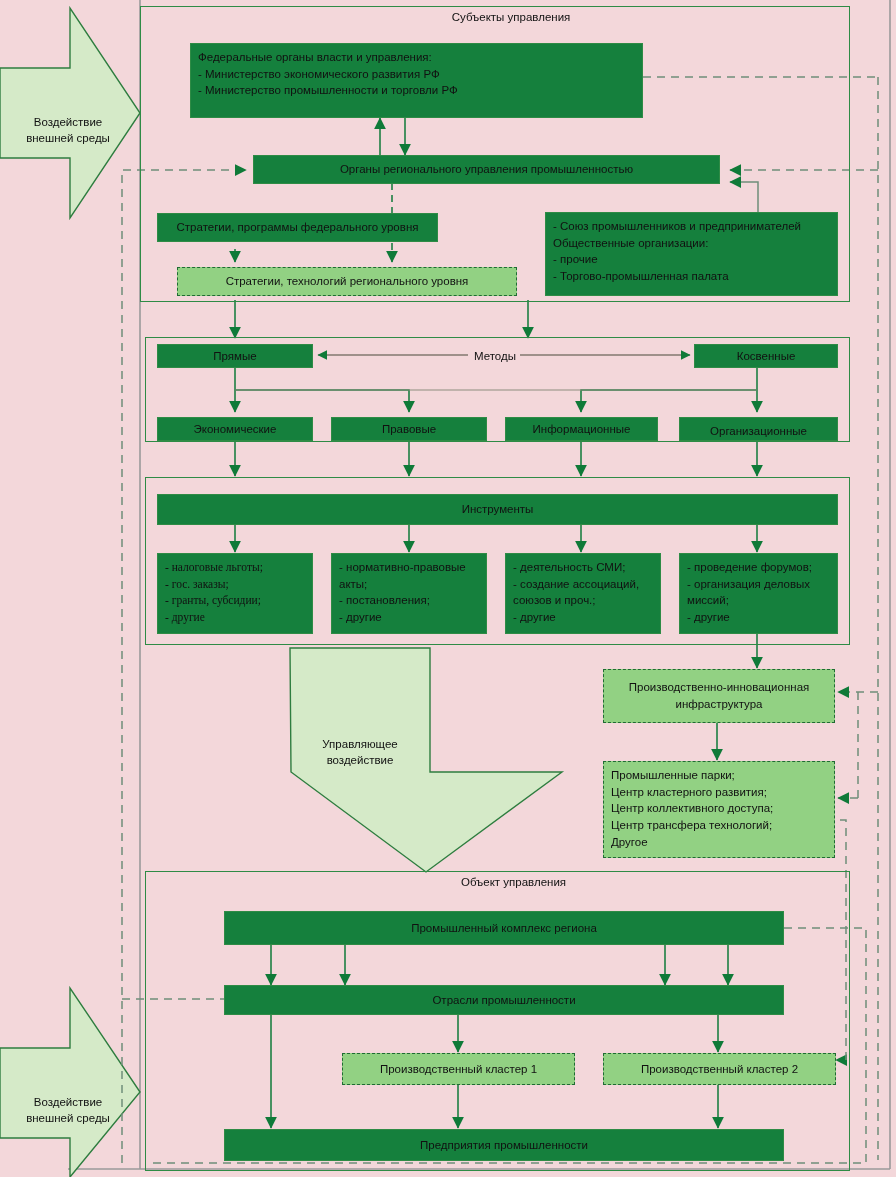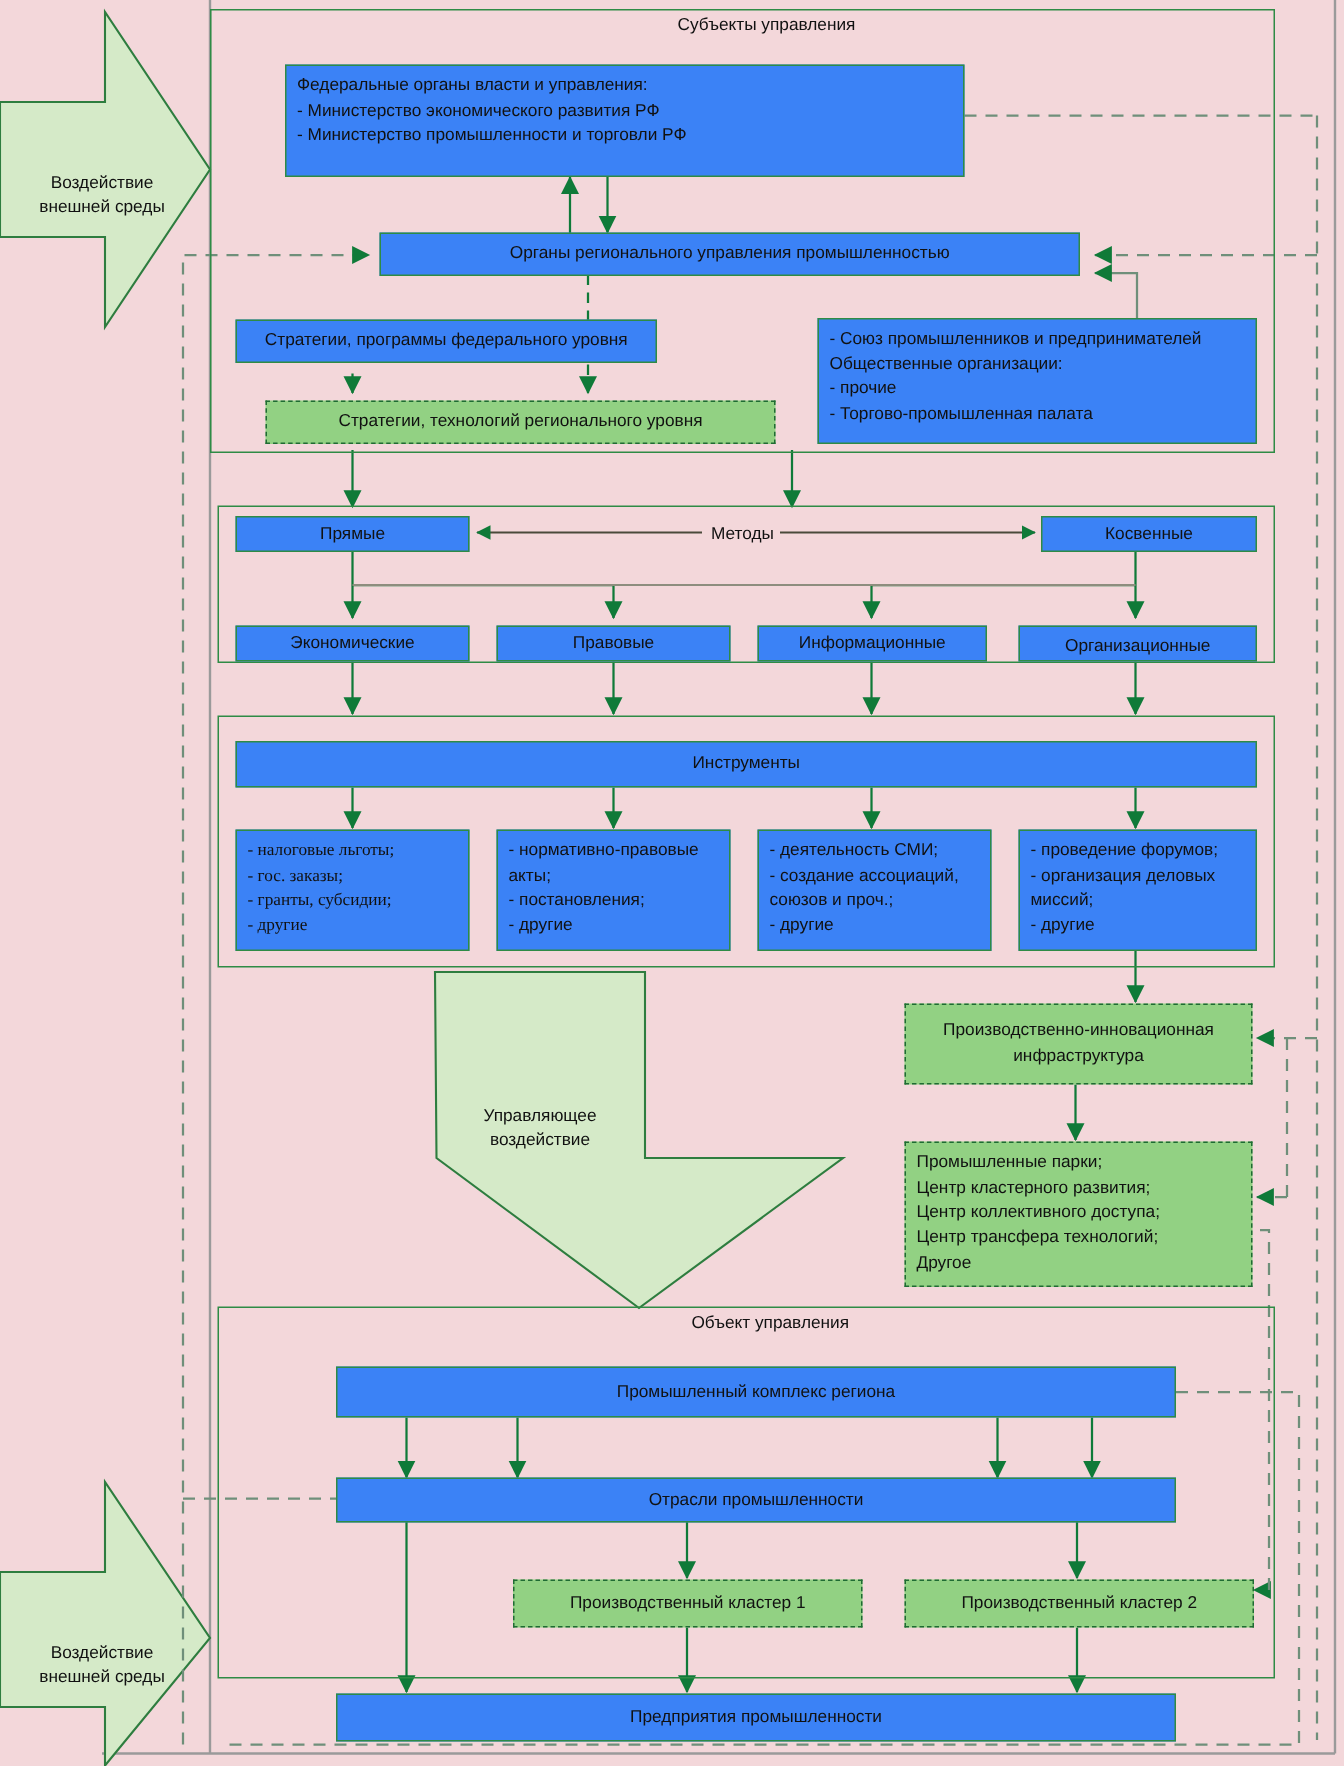--- a/index.html
+++ b/index.html
@@ -7,21 +7,21 @@
   body{
     width:896px;height:1177px;
     background:#f3d7da;
     font-family:"Liberation Sans","DejaVu Sans",sans-serif;
     position:relative;overflow:hidden;
   }
   #root{position:absolute;left:0;top:0;width:896px;height:1177px;}
   svg.layer{position:absolute;left:0;top:0;width:896px;height:1177px;overflow:visible;}
   .box{
     position:absolute;box-sizing:border-box;
-    background:#3b82f6;border:1px solid #2e8b45;
+    background:#15803d;border:1px solid #2e8b45;
     font-size:11.5px;color:#111;line-height:1.45;
   }
   .box.ctr{display:flex;align-items:center;justify-content:center;text-align:center;}
   .box.lft{padding:5px 7px 4px 7px;}
   .box.dash{border:1.5px dashed #1f6b33;background:#92d183;}
   .grp{
     position:absolute;box-sizing:border-box;
     border:1px solid #2e8b45;background:transparent;
   }
   .grp>.cap{
@@ -152,21 +152,21 @@
   </svg>
 
   <div class="grp" style="left:140px;top:6px;width:710px;height:296px;">
     <div class="cap">Субъекты управления</div>
   </div>
 
   <div class="grp" style="left:145px;top:337px;width:705px;height:105px;"></div>
 
   <div class="grp" style="left:145px;top:477px;width:705px;height:168px;"></div>
 
-  <div class="grp" style="left:145px;top:871px;width:705px;height:248px;">
+  <div class="grp" style="left:145px;top:871px;width:705px;height:300px;">
     <div class="cap">Объект управления</div>
   </div>
 
   <div class="arrowtxt" style="left:6px;top:95px;width:124px;">
     <div>Воздействие</div>
     <div>внешней среды</div>
   </div>
 
   <div class="arrowtxt" style="left:6px;top:1075px;width:124px;">
     <div>Воздействие</div>

